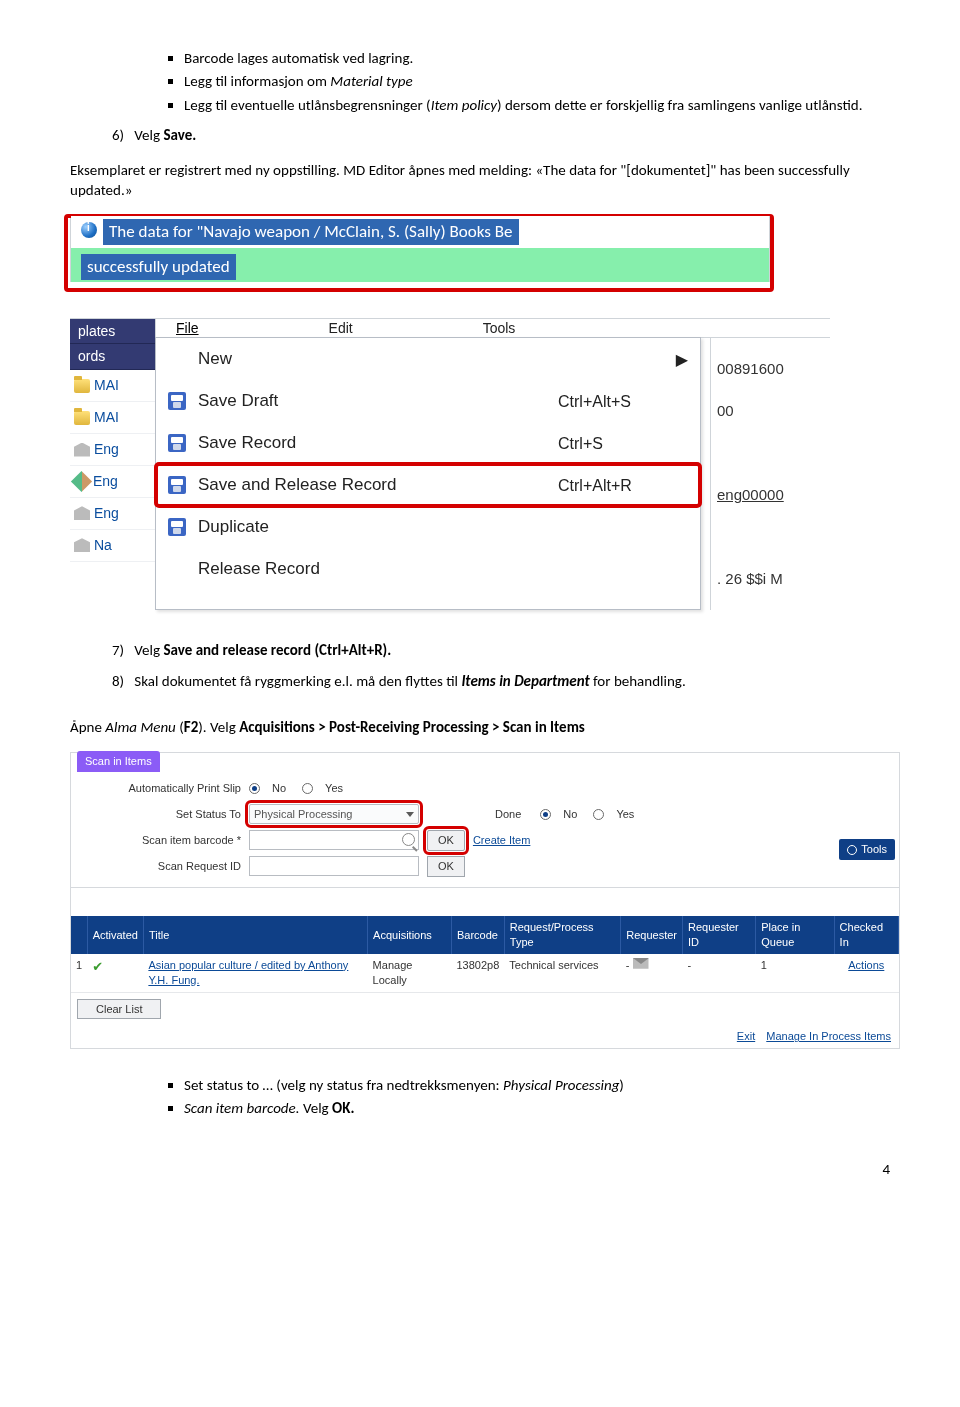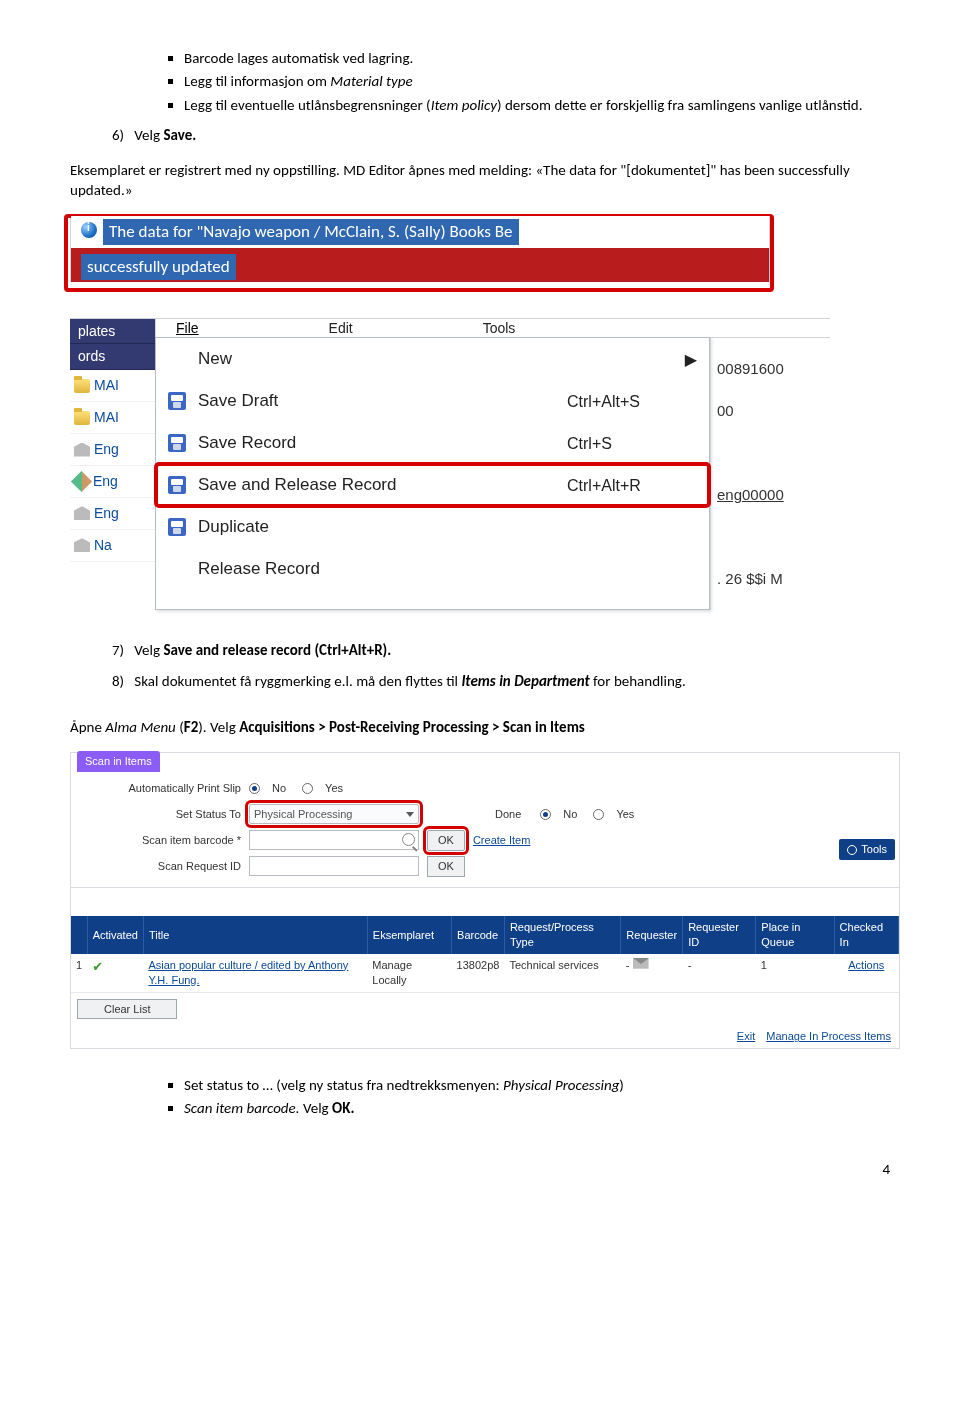--- a/index.html
+++ b/index.html
@@ -42,21 +42,21 @@
   .ss1-ball::after {
     content: "i"; color: #fff; font-weight: bold; font-size: 11px;
     position: absolute; left: 6px; top: -1px;
   }
   .ss1-msg1 {
     position: absolute; left: 32px; top: 3px;
     color: #fff; background: #2f67b1;
     padding: 2px 6px; font-size: 17px;
   }
   .ss1-row2 {
-    height: 34px; background: #b91c1c; padding: 6px 10px 0 10px;
+    height: 34px; background: #86efac; padding: 6px 10px 0 10px;
     border-right: 1px solid #cfd4d9;
   }
   .ss1-msg2 {
     display:inline-block;
     color: #fff; background: #2f67b1;
     padding: 2px 6px; font-size: 17px;
   }
   .red-bar-h { height: 8px; background: transparent; border: 4px solid #d40000; border-radius: 4px; width: 710px; margin-top: -74px; margin-left: -6px; height: 78px;}
 
   
@@ -118,21 +118,21 @@
     padding: 10px 6px;
     border-left: 1px solid #cfd4d9;
     font-size: 15px; color:#333;
   }
   .ss2-right-hint div { height: 42px; display:flex; align-items:center; }
 
   .ss2-dropdown {
     flex:1;
     background: #fff;
     border: 1px solid #b7bdc6;
-    margin: -1px 0 0 -1px;
+    margin: -1px 9px 0 -1px;
     box-shadow: 2px 2px 3px rgba(0,0,0,0.12);
   }
   .dd-row {
     display:flex; align-items:center;
     height: 42px;
     padding: 0 12px;
     gap: 12px;
     cursor:pointer;
   }
   .dd-row.highlight {
@@ -210,21 +210,21 @@
     background:#0f3f86;color:#fff; text-align:left; padding:4px 5px; font-weight:normal;
     border-right:1px solid #2c5aa3;
   }
   .ss3-table td { padding:4px 5px; vertical-align:top; color:#333; border-bottom:1px solid #e6e8eb;}
   .ss3-table td a { color:#0b4a97; text-decoration:underline; }
   .check{color:#3a9c2e;font-size:13px;}
   .envelope{display:inline-block;width:16px;height:11px;background:#bbb;clip-path:polygon(0 0,100% 0,100% 100%,0 100%);position:relative;}
   .envelope::after{content:"";position:absolute;left:0;top:0;width:0;height:0;border-left:8px solid transparent;border-right:8px solid transparent;border-top:6px solid #888;}
   .clear-list {
     display:inline-block;border:1px solid #a0a6ad;background:#f0f1f3;
-    padding:2px 26px;margin:6px;font-size:11px;cursor:pointer;
+    padding:2px 18px;margin:6px;font-size:11px;cursor:pointer;
   }
   .ss3-foot { text-align:right; padding:4px 8px; font-size:11px; }
   .ss3-foot a { color:#0b4a97; margin-left:8px; }
 
   .page-num { text-align:right; margin-top:40px; font-size:15px; }
 </style>
 </head>
 <body>
 
 <ul class="square" style="margin-left:90px;">
@@ -403,21 +403,21 @@
     <span class="gear"></span>
     <span>Tools</span>
   </div>
 
   <table class="ss3-table">
     <thead>
       <tr>
         <th></th>
         <th>Activated</th>
         <th>Title</th>
-        <th>Eksemplaret</th>
+        <th>Acquisitions</th>
         <th>Barcode</th>
         <th>Request/Process Type</th>
         <th>Requester</th>
         <th>Requester ID</th>
         <th>Place in Queue</th>
         <th>Checked In</th>
       </tr>
     </thead>
     <tbody>
       <tr>

